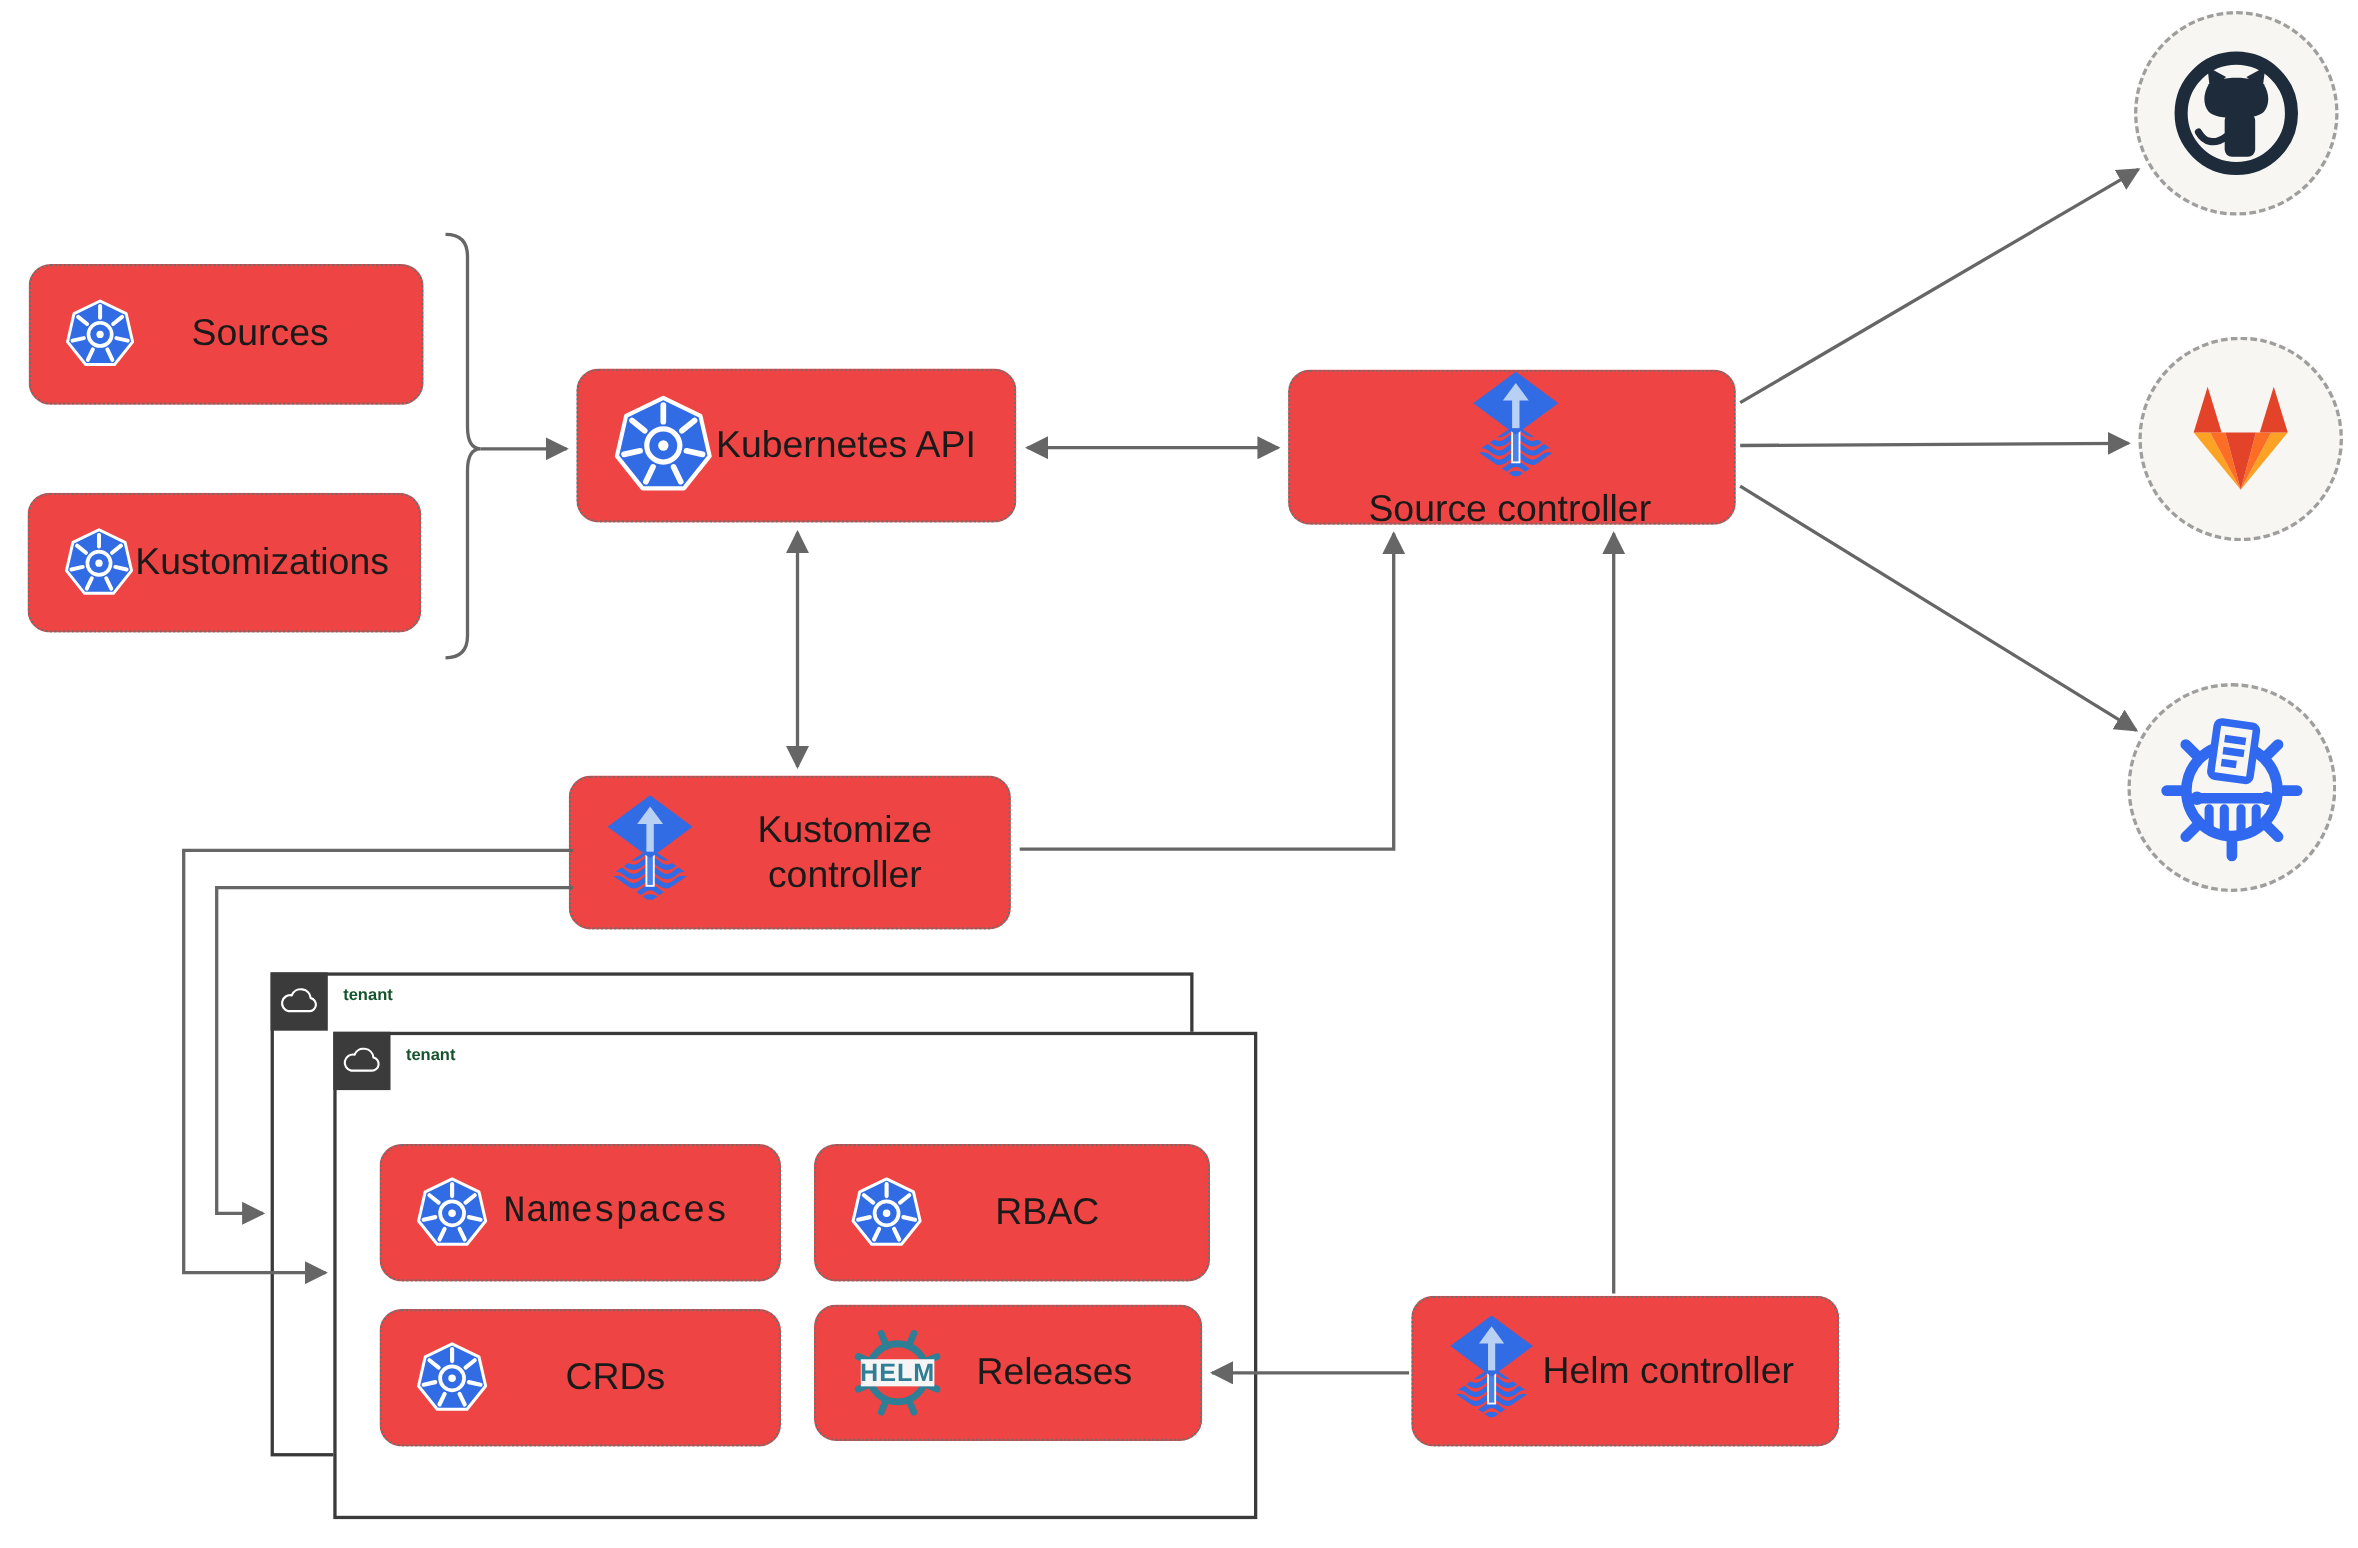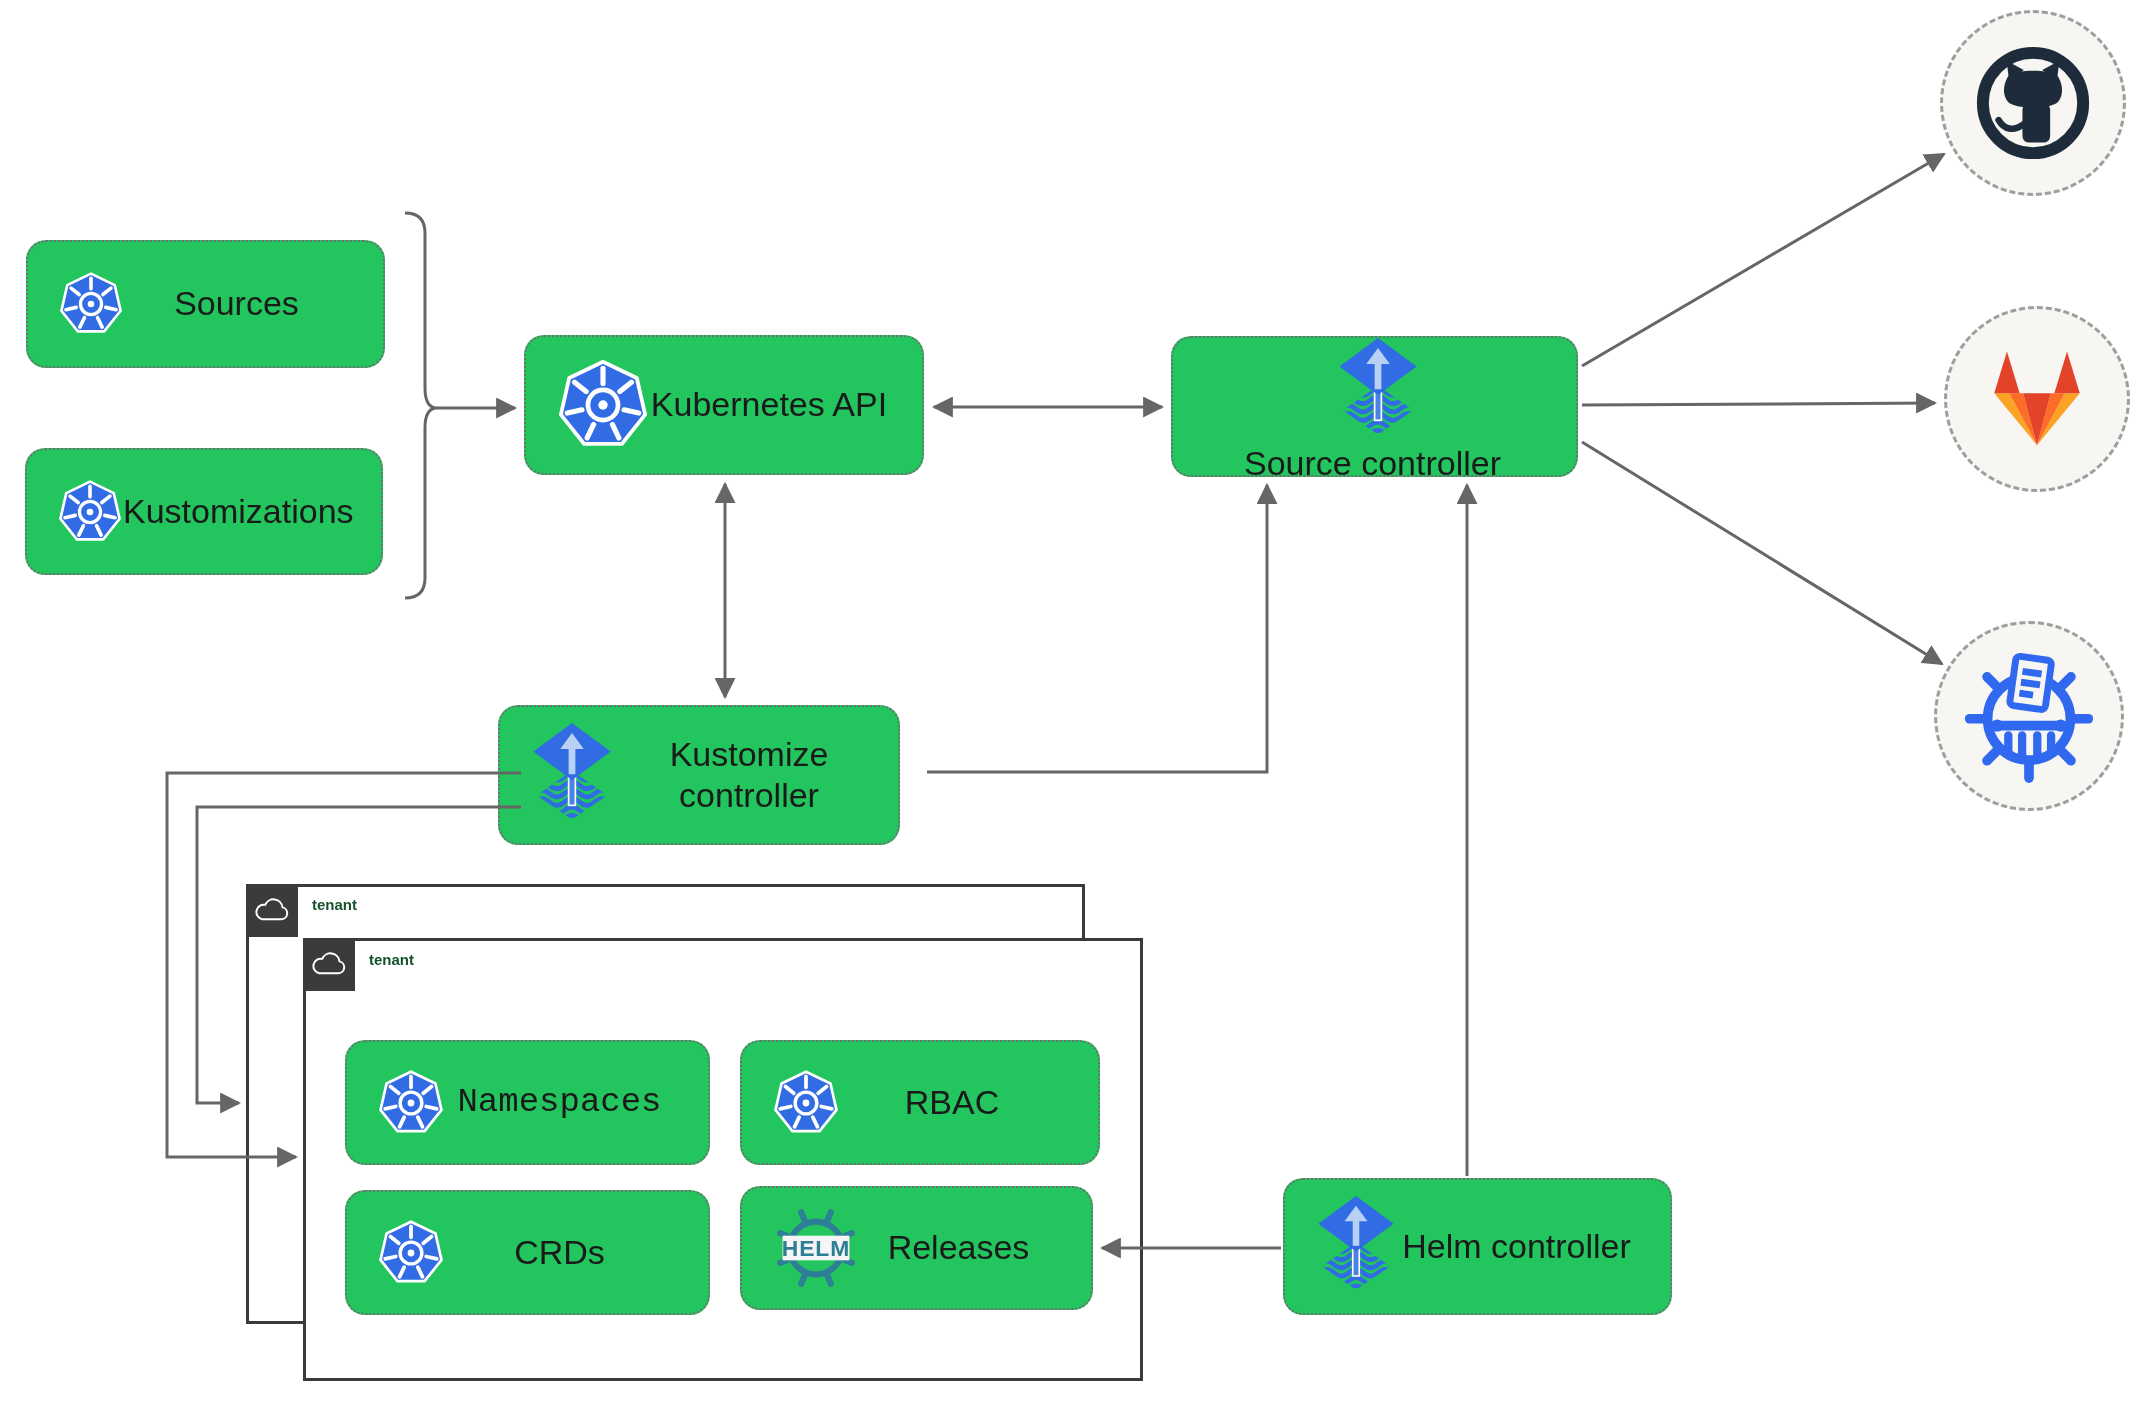--- a/index.html
+++ b/index.html
@@ -1,18 +1,18 @@
 <!DOCTYPE html>
 <html><head>
 <meta charset="utf-8">
 <style>
   html,body{margin:0;padding:0;background:#ffffff;}
   #canvas{position:relative;width:2144px;height:1407px;background:#fff;overflow:hidden;
           font-family:"Liberation Sans",sans-serif;color:#1a1a1a;}
-  .pill{position:absolute;background:#22c55e;border:2px dotted #6e6e6e;border-radius:20px;
+  .pill{position:absolute;background:#ef4444;border:2px dotted #6e6e6e;border-radius:20px;
         display:flex;align-items:center;box-sizing:border-box;padding:0 24px 0 30px;z-index:30;}
   .pill .lbl{flex:1;text-align:center;font-size:34px;line-height:1.22;padding-right:10px;}
   .icon{flex:none;display:block;}
   .tenant{position:absolute;background:#ffffff;border:3px solid #3a3a3a;box-sizing:border-box;}
   .tenant-back{left:246px;top:884px;width:839px;height:440px;z-index:10;}
   .tenant-front{left:303px;top:938px;width:840px;height:443px;z-index:20;}
   .ttab{position:absolute;background:#3b3b3b;display:flex;align-items:center;justify-content:center;
         box-sizing:border-box;}
   .ttab-back{left:246px;top:884px;width:52px;height:53px;z-index:15;}
   .ttab-front{left:303px;top:938px;width:52px;height:53px;z-index:25;}
@@ -172,21 +172,21 @@
     <div class="lbl">Kubernetes API</div>
   </div>
 
   <div class="pill" style="left:1171px;top:336px;width:407px;height:141px;flex-direction:column;">
     <svg class="icon" width="84" height="105">
         <use href="#sym-flux"></use>
       </svg>
     <div class="lbl">Source controller</div>
   </div>
 
-  <div class="pill" style="left:498px;top:705px;width:402px;height:140px;gap:20px;">
+  <div class="pill" style="left:517px;top:705px;width:402px;height:140px;gap:20px;">
     <svg class="icon" width="84" height="105">
         <use href="#sym-flux"></use>
       </svg>
     <div class="lbl">Kustomize controller</div>
   </div>
 
   <div class="pill" style="left:1283px;top:1178px;width:389px;height:137px;">
     <svg class="icon" width="82" height="102">
         <use href="#sym-flux"></use>
       </svg>

